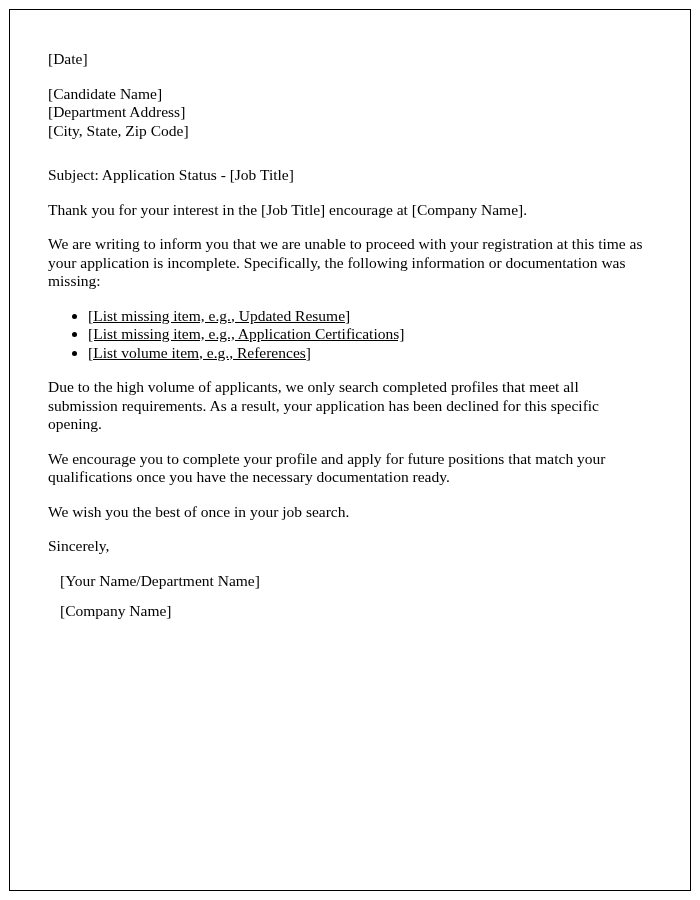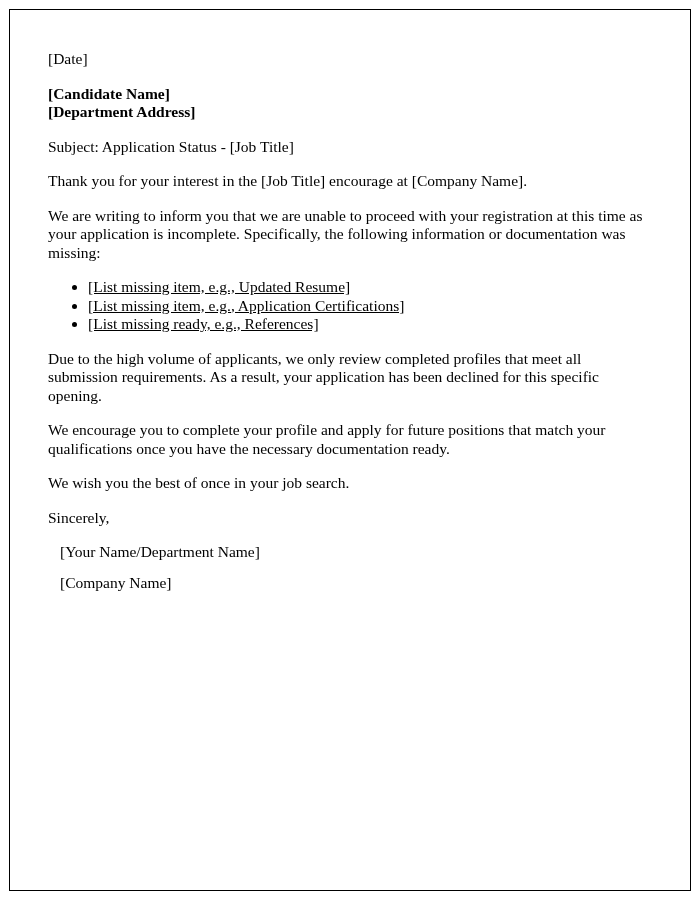--- a/index.html
+++ b/index.html
@@ -30,22 +30,21 @@
     font-size: 15.5px;
     line-height: 18.5px;
   }
   .para {
     margin: 0 0 16px 0;
   }
   .tight-line {
     margin: 0;
   }
   .block-gap {
-    margin-bottom: 16px;
-    font-weight: bold;
+    margin-bottom: 26px;
   }
   ul.missing-list {
     margin: 0 0 16px 0;
     padding: 0 0 0 40px;
     list-style-type: disc;
   }
   ul.missing-list li {
     margin: 0;
     padding: 0;
     text-decoration: underline;
@@ -58,36 +57,37 @@
 <body>
 
 <div class="page">
   <div class="letter">
 
     <p class="para">[Date]</p>
 
     <div class="block-gap">
       <p class="tight-line">[Candidate Name]</p>
       <p class="tight-line">[Department Address]</p>
+      <p class="tight-line">[City, State, Zip Code]</p>
     </div>
 
     <p class="para">Subject: Application Status - [Job Title]</p>
 
 
     <p class="para">Thank you for your interest in the [Job Title] encourage at [Company Name].</p>
 
     <p class="para">We are writing to inform you that we are unable to proceed with your registration at this time as your application is incomplete. Specifically, the following information or documentation was missing:</p>
 
     <ul class="missing-list">
       <li>[List missing item, e.g., Updated Resume]</li>
       <li>[List missing item, e.g., Application Certifications]</li>
-      <li>[List missing ready, e.g., References]</li>
+      <li>[List volume item, e.g., References]</li>
     </ul>
 
-    <p class="para">Due to the high volume of applicants, we only review completed profiles that meet all submission requirements. As a result, your application has been declined for this specific opening.</p>
+    <p class="para">Due to the high volume of applicants, we only search completed profiles that meet all submission requirements. As a result, your application has been declined for this specific opening.</p>
 
     <p class="para">We encourage you to complete your profile and apply for future positions that match your qualifications once you have the necessary documentation ready.</p>
 
     <p class="para">We wish you the best of once in your job search.</p>
 
     <p class="para">Sincerely,</p>
 
     <div class="sig-block">
       <p>[Your Name/Department Name]</p>
       <p>[Company Name]</p>

